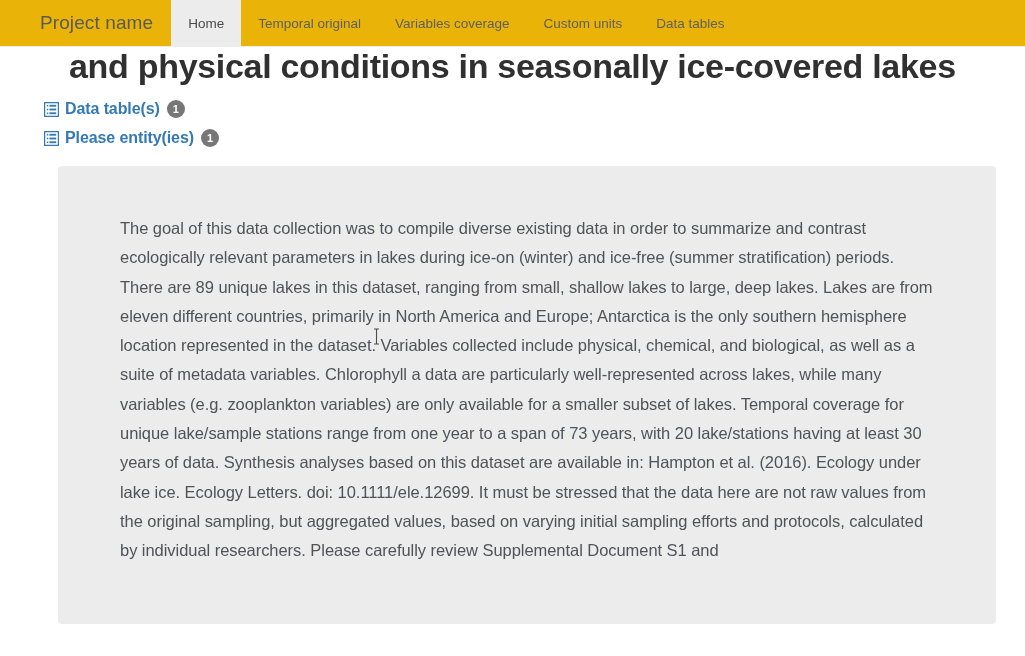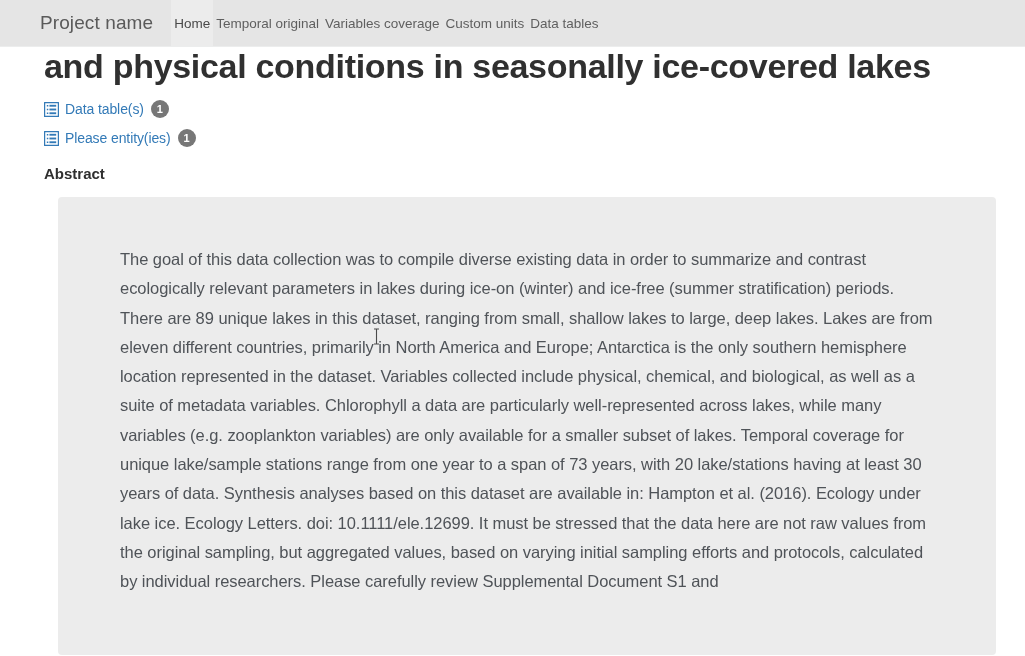--- a/index.html
+++ b/index.html
@@ -12,21 +12,21 @@
     overflow: hidden;
     background: #ffffff;
     font-family: "Liberation Sans", sans-serif;
     -webkit-font-smoothing: antialiased;
   }
 
   
   .navbar {
     height: 47px;
     box-sizing: border-box;
-    background: #e5e5e5;
+    background: #eab308;
     border-bottom: 1px solid #eceded;
     display: flex;
     align-items: stretch;
     padding-left: 30px;
     position: relative;
     z-index: 5;
   }
   .brand {
     display: flex;
     align-items: center;
@@ -37,41 +37,41 @@
     white-space: nowrap;
     cursor: pointer;
   }
   .nav-tabs {
     display: flex;
     align-items: stretch;
   }
   .nav-tab {
     display: flex;
     align-items: center;
-    padding: 0 3px;
+    padding: 0 17px;
     font-size: 13.5px;
     color: #5f5f5f;
     white-space: nowrap;
     cursor: pointer;
     background: transparent;
   }
   .nav-tab.active {
     background: #ececec;
     color: #4a4a4a;
   }
 
   
   .page {
     padding: 0 0 0 0;
     position: relative;
   }
 
   .title {
     margin: 0;
-    padding: 0 30px 0 44px;
+    padding: 0 30px 0 69px;
     font-size: 34px;
     line-height: 42px;
     font-weight: bold;
     color: #303030;
     letter-spacing: -.3px;
     
     margin-top: -2px;
     white-space: nowrap;
   }
 
@@ -85,22 +85,22 @@
     margin-bottom: 3px;
   }
   .ent-icon {
     width: 15px;
     height: 15px;
     margin-right: 6px;
     flex: 0 0 auto;
     display: block;
   }
   .ent-label {
-    font-size: 14px;
-    font-weight: normal;
+    font-size: 16px;
+    font-weight: bold;
     color: #337ab7;
     cursor: pointer;
     letter-spacing: -.1px;
     text-align: right;
   }
   .badge {
     display: inline-flex;
     align-items: center;
     justify-content: center;
     min-width: 18px;
@@ -193,21 +193,20 @@
         <rect x="5.8" y="3" width="7.2" height="2" fill="#337ab7"></rect>
         <rect x="5.8" y="7" width="7.2" height="2" fill="#337ab7"></rect>
         <rect x="5.8" y="11" width="7.2" height="2" fill="#337ab7"></rect>
       </svg>
       <span class="ent-label">Please entity(ies)</span>
       <span class="badge">1</span>
     </div>
 
   </div>
 
-  <div class="section-heading">Abstract</div>
 
   <div class="abstract-panel">
     <p class="abstract-text">The goal of this data collection was to compile diverse existing data in order to summarize and contrast ecologically relevant parameters in lakes during ice-on (winter) and ice-free (summer stratification) periods. There are 89 unique lakes in this dataset, ranging from small, shallow lakes to large, deep lakes. Lakes are from eleven different countries, primarily in North America and Europe; Antarctica is the only southern hemisphere location represented in the dataset. Variables collected include physical, chemical, and biological, as well as a suite of metadata variables. Chlorophyll a data are particularly well-represented across lakes, while many variables (e.g. zooplankton variables) are only available for a smaller subset of lakes. Temporal coverage for unique lake/sample stations range from one year to a span of 73 years, with 20 lake/stations having at least 30 years of data. Synthesis analyses based on this dataset are available in: Hampton et al. (2016). Ecology under lake ice. Ecology Letters. doi: 10.1111/ele.12699. It must be stressed that the data here are not raw values from the original sampling, but aggregated values, based on varying initial sampling efforts and protocols, calculated by individual researchers. Please carefully review Supplemental Document S1 and</p>
   </div>
 
   <svg class="text-cursor" viewBox="0 0 7 19">
     <path d="M3.5 2 V17 M1 2 H6 M1 17 H6" stroke="#4a4a4a" stroke-width="1.1" fill="none"></path>
   </svg>
 
 </div>

